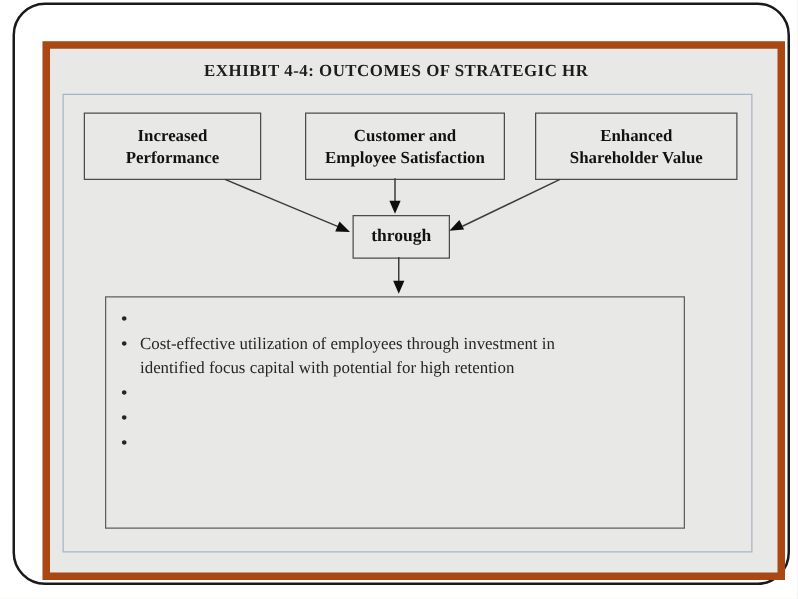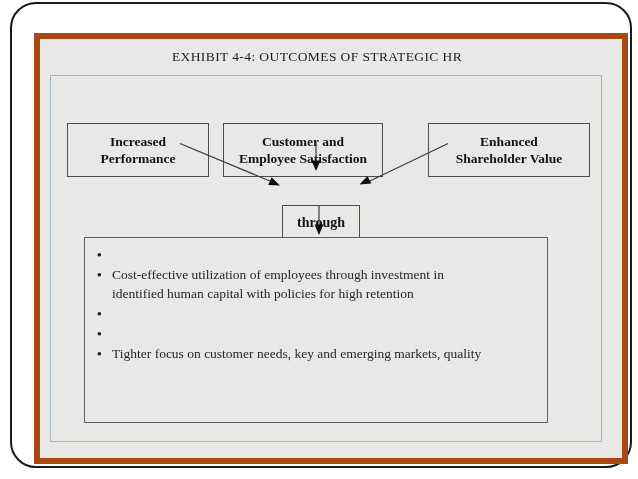--- a/index.html
+++ b/index.html
@@ -15,36 +15,35 @@
   .slide-border{
     position:absolute;left:10px;top:2px;width:618px;height:462px;
     border:2px solid var(--slide_border);border-radius:26px;background:#ffffff;
   }
   .slide-frame{
     position:absolute;left:34px;top:33px;width:582px;height:419px;
     border:6px solid var(--frame);background:var(--canvas);
   }
   .slide-title{
     position:absolute;left:40px;top:46px;width:554px;height:22px;
-    text-align:center;font-weight:normal;font-size:13.5px;line-height:22px;
+    text-align:center;font-weight:bold;font-size:13.5px;line-height:22px;
     letter-spacing:0.4px;color:var(--text);
   }
   .diagram-panel{
     position:absolute;left:50px;top:75px;width:550px;height:365px;
     border:1px solid var(--panel_border);
   }
   .node{
     position:absolute;border:1px solid var(--box_border);background:var(--canvas);
     display:flex;align-items:center;justify-content:center;text-align:center;
     font-weight:bold;font-size:13.5px;line-height:17px;color:#121212;
     white-space:pre-line;
-    margin-top:33px;
   }
   .node-1{left:67px;top:90px;width:140px;height:52px;}
-  .node-2{left:223px;top:90px;width:158px;height:52px;}
+  .node-2{left:244px;top:90px;width:158px;height:52px;}
   .node-3{left:428px;top:90px;width:160px;height:52px;}
   .node-through{
     left:282px;top:172px;width:76px;height:33px;font-size:14px;
   }
   .outcomes-panel{
     position:absolute;left:84px;top:237px;width:464px;height:186px;
     border:1px solid #5f5f5f;background:var(--canvas);box-sizing:border-box;
     padding:7px 6px 6px 12px;
   }
   .outcome-item{display:flex;margin-bottom:1px;}
@@ -96,25 +95,24 @@
   <polygon class="arrow-head" points="319,235 314.5,224.5 323.5,224.5"></polygon>
 </svg>
 
 <div class="outcomes-panel">
   <div class="outcome-item">
     <span class="bullet-dot">•</span>
   </div>
   <div class="outcome-item">
     <span class="bullet-dot">•</span>
     <span class="outcome-text">Cost-effective utilization of employees through investment in
-identified human capital with policies for high retention</span>
+identified focus capital with potential for high retention</span>
   </div>
   <div class="outcome-item">
     <span class="bullet-dot">•</span>
   </div>
   <div class="outcome-item">
     <span class="bullet-dot">•</span>
   </div>
   <div class="outcome-item">
     <span class="bullet-dot">•</span>
-    <span class="outcome-text">Tighter focus on customer needs, key and emerging markets, quality</span>
   </div>
 </div>
 
 </body></html>

